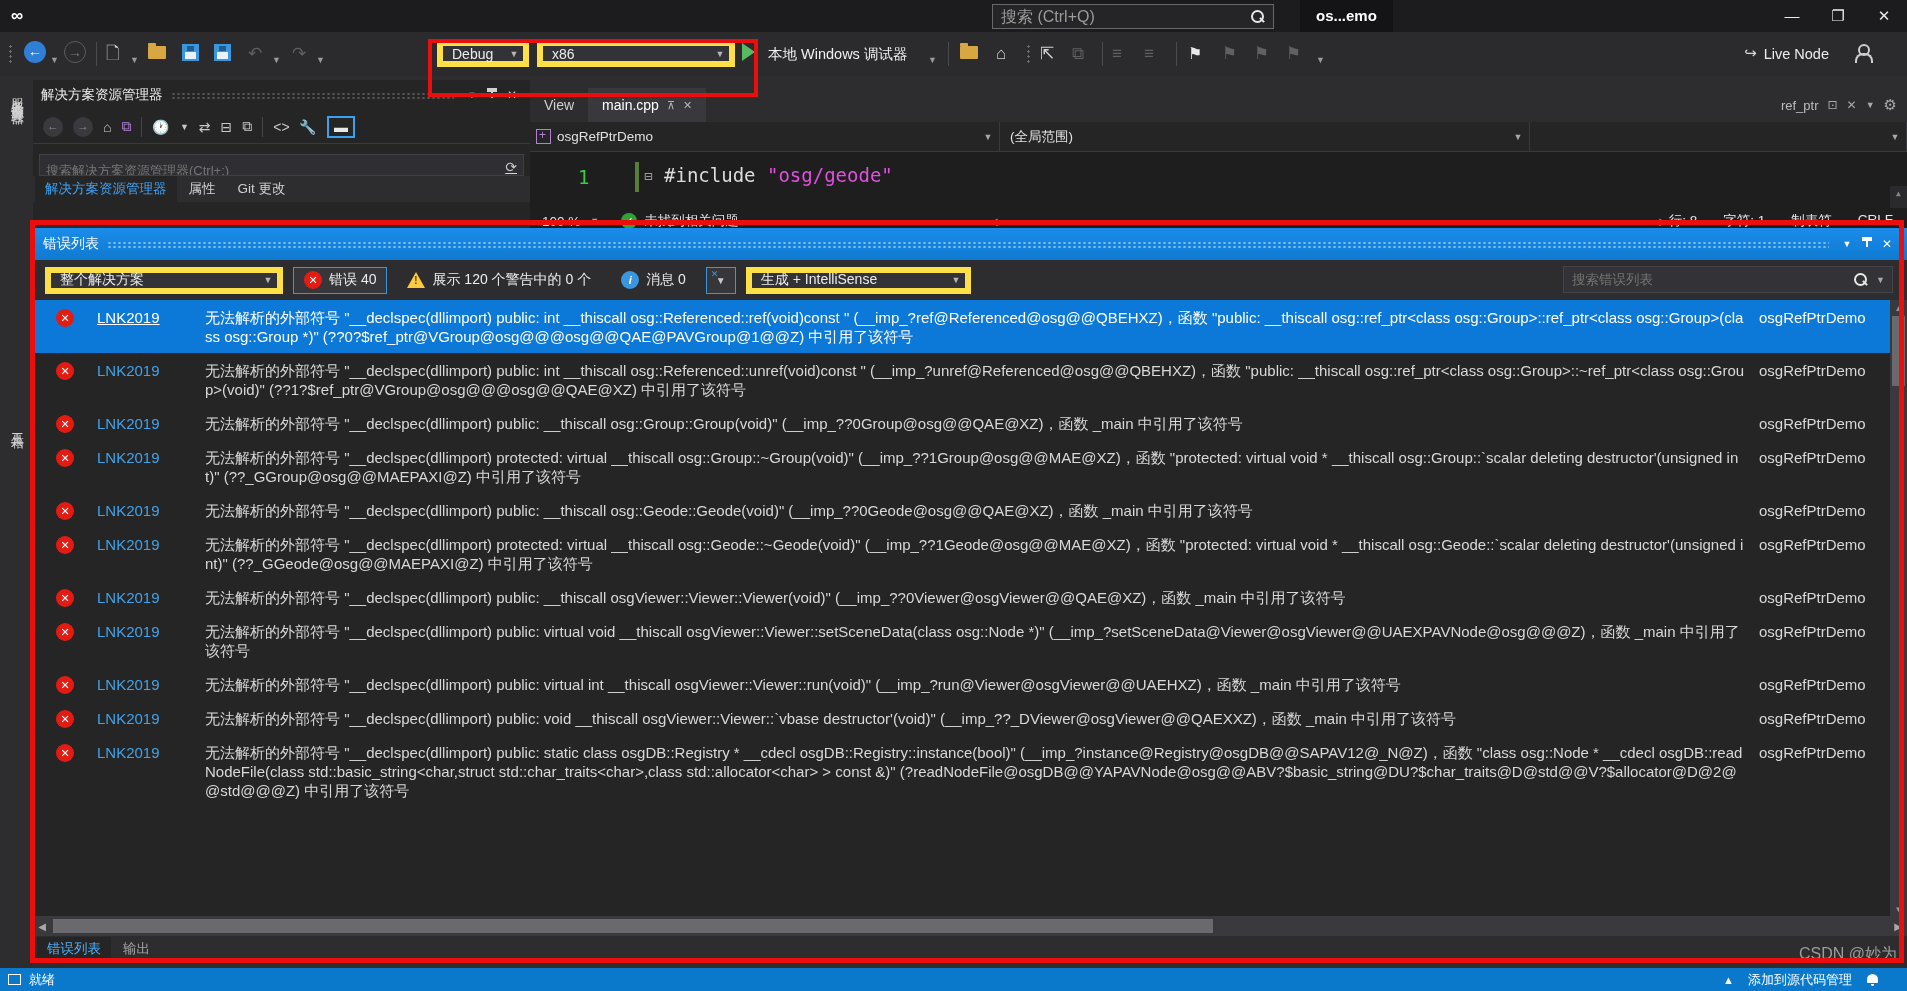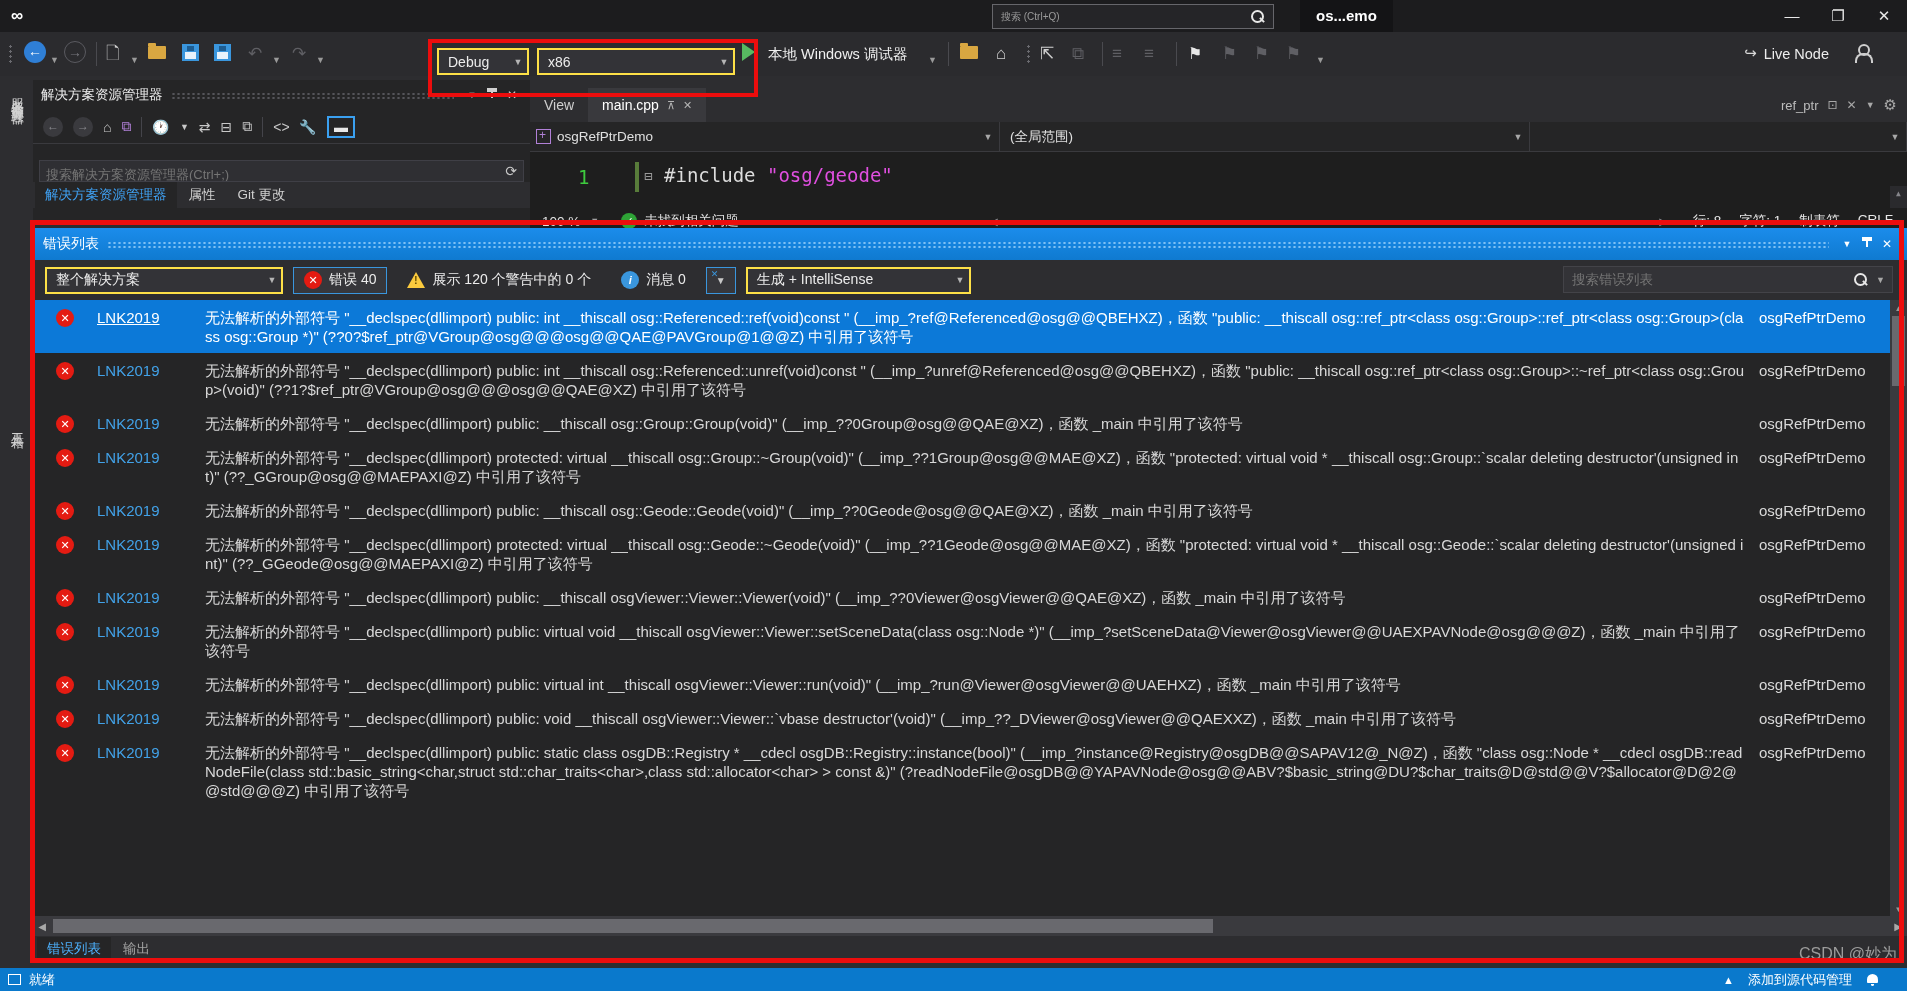--- a/index.html
+++ b/index.html
@@ -6,21 +6,21 @@
   html,body { background:#111; }
   body { font-family:"Liberation Sans","DejaVu Sans",sans-serif; }
   .screen { position:relative; width:1907px; height:991px; background:#2d2d30; overflow:hidden; color:#d8d8d8; }
 
   
   .titlebar { position:absolute; left:0; top:0; width:1907px; height:32px; background:#1c1c1e; display:flex; align-items:center; }
   .vs-logo { width:34px; text-align:center; color:#ffffff; font-size:17px; font-weight:bold; }
   .menubar { display:flex; align-items:center; height:32px; }
   .menu-item { padding:0 11px; font-size:14px; color:#f0f0f0; line-height:32px; cursor:default; }
   .tb-search { position:absolute; left:992px; top:4px; width:282px; height:25px; background:#252528; border:1px solid #66666b; display:flex; align-items:center; }
-  .tb-search input { flex:1; background:transparent; border:0; outline:0; color:#d0d0d0; font-size:10px; padding:0 8px; font-family:inherit; }
+  .tb-search input { flex:1; background:transparent; border:0; outline:0; color:#d0d0d0; font-size:16px; padding:0 8px; font-family:inherit; }
   .tb-search input::placeholder { color:#9b9b9b; }
   .mag { position:relative; width:16px; height:16px; margin-right:8px; flex:none; }
   .mag::before { content:""; position:absolute; left:2px; top:1px; width:9px; height:9px; border:2px solid #e8e8e8; border-radius:50%; }
   .mag::after { content:""; position:absolute; left:10px; top:10px; width:6px; height:2px; background:#e8e8e8; transform:rotate(45deg); }
   .window-title { position:absolute; left:1300px; top:0; height:32px; line-height:32px; padding:0 16px; background:#141416; color:#ffffff; font-size:15px; font-weight:bold; }
   .win-controls { position:absolute; right:0; top:0; height:32px; display:flex; }
   .win-btn { width:46px; height:32px; color:#e8e8e8; font-size:15px; text-align:center; line-height:32px; }
 
   
   .toolbar { position:absolute; left:0; top:32px; width:1907px; height:44px; background:#2b2b2e; }
@@ -30,21 +30,21 @@
   .grip { position:absolute; top:12px; width:5px; height:20px; background-image:radial-gradient(circle, #6a6a6f 1px, transparent 1.4px); background-size:5px 5px; }
   .tsep { position:absolute; top:10px; width:1px; height:24px; background:#4a4a4f; }
   .navcircle { position:absolute; top:9px; width:22px; height:22px; border-radius:50%; text-align:center; line-height:21px; font-size:14px; }
   .navcircle.back { background:#2f7fd6; color:#fff; }
   .navcircle.fwd { background:transparent; border:1px solid #5a5a60; color:#77777d; }
   .floppy { position:absolute; top:12px; width:17px; height:17px; background:#3a96dd; }
   .floppy::after { content:""; position:absolute; left:3px; bottom:2px; width:11px; height:7px; background:#e8f2fb; }
   .floppy::before { content:""; position:absolute; left:5px; top:2px; width:7px; height:5px; background:#1d5d92; }
   .folder { position:absolute; top:14px; width:18px; height:13px; background:#d9a741; border-radius:1px; }
   .folder::before { content:""; position:absolute; left:0; top:-3px; width:8px; height:3px; background:#d9a741; border-radius:1px 1px 0 0; }
-  .dd { position:absolute; top:16px; height:27px; background:#333337; border:2px solid #fde047; display:flex; align-items:center; font-size:14px; color:#ececec; }
+  .dd { position:absolute; top:8px; height:27px; background:#333337; border:6px solid #fde047; display:flex; align-items:center; font-size:14px; color:#ececec; }
   .dd .lbl { flex:1; padding:0 9px; white-space:nowrap; }
   .dd .car { width:18px; font-size:9px; color:#b5b5b5; text-align:center; }
   .play { position:absolute; top:11px; width:0; height:0; border-left:13px solid #57ba61; border-top:9px solid transparent; border-bottom:9px solid transparent; }
   .runlbl { position:absolute; top:10px; height:24px; line-height:24px; font-size:14.5px; color:#f0f0f0; white-space:nowrap; }
   .flagicon { color:#e8e8e8; font-size:16px; }
   .liveshare { position:absolute; top:10px; right:78px; height:24px; display:flex; align-items:center; color:#ededed; font-size:14.5px; }
   .share-icon { display:inline-block; margin-right:7px; color:#d8d8d8; font-size:15px; transform:translateY(-1px); }
   .person { position:absolute; right:36px; top:12px; width:18px; height:18px; }
   .person::before { content:""; position:absolute; left:5px; top:0; width:8px; height:8px; border:2px solid #cfcfcf; border-radius:50%; }
   .person::after { content:""; position:absolute; left:2px; top:9px; width:14px; height:8px; border:2px solid #cfcfcf; border-bottom:0; border-radius:8px 8px 0 0; }
@@ -62,21 +62,21 @@
   .head-ico { width:20px; text-align:center; color:#d0d0d0; font-size:12px; }
   .pin { display:inline-block; width:20px; position:relative; height:16px; }
   .pin::before { content:""; position:absolute; left:9px; top:2px; width:2px; height:9px; background:#d0d0d0; }
   .pin::after { content:""; position:absolute; left:5px; top:1px; width:10px; height:4px; background:#d0d0d0; }
   .se-tools { height:34px; display:flex; align-items:center; gap:10px; padding:0 10px; border-bottom:1px solid #3a3a3e; }
   .sei { color:#c8c8c8; font-size:14px; }
   .sei.circ { width:20px; height:20px; border-radius:50%; background:#3a3a3e; color:#8a8a8f; text-align:center; line-height:19px; font-size:12px; }
   .sei.purple { color:#b180d7; }
   .sei.boxed { border:2px solid #3aa0f0; padding:1px 5px; color:#e8e8e8; }
   .sep-v { width:1px; height:20px; background:#44444a; }
-  .se-search { height:22px; margin:16px 6px 0; background:#2f2f33; border:1px solid #3f3f46; overflow:hidden; display:flex; align-items:center; }
+  .se-search { height:22px; margin:10px 6px 0; background:#2f2f33; border:1px solid #3f3f46; overflow:hidden; display:flex; align-items:flex-end;text-decoration:underline; }
   .se-search input { flex:1; background:transparent; border:0; outline:0; color:#8f8f94; font-size:13px; padding:0 6px; font-family:inherit; transform:translateY(3px); }
   .se-search .sei { margin-right:6px; }
   .se-tabs { height:26px; display:flex; align-items:flex-end; gap:2px; padding-left:2px; background:#2d2d30; }
   .se-tab { padding:4px 10px; font-size:13.5px; color:#d0d0d0; }
   .se-tab.active { background:#252526; color:#3fa2f5; }
 
   
   .editor { position:absolute; left:530px; top:88px; width:1377px; height:146px; background:#404040; }
   .ed-tabs { position:relative; height:34px; background:#2d2d30; display:flex; align-items:stretch; }
   .ed-tab { padding:0 14px; font-size:14px; color:#cfcfcf; display:flex; align-items:center; gap:8px; }
@@ -99,21 +99,21 @@
   .codeline { position:absolute; left:134px; top:12px; font-size:19px; color:#dcdcdc; white-space:pre; }
   .codeline .str { color:#e04fe0; }
   .ed-vscroll { position:absolute; right:0; top:34px; width:17px; height:112px; background:#2a2a2d; }
   .ed-vscroll .arr { display:block; text-align:center; color:#86868b; font-size:8px; padding-top:3px; }
   .ed-status { position:absolute; left:0; bottom:0; width:100%; height:26px; background:#1e1e1e; display:flex; align-items:center; font-size:13.5px; color:#e2e2e2; }
   .zoom-dd { display:flex; align-items:center; padding:0 6px 0 12px; gap:10px; }
   .zoom-dd .car { font-size:9px; color:#a0a0a0; }
   .health { display:flex; align-items:center; gap:7px; margin-left:16px; }
   .check-circ { width:16px; height:16px; border-radius:50%; background:#2ea336; color:#fff; font-size:11px; text-align:center; line-height:16px; }
   .ed-hscroll { position:absolute; left:460px; right:240px; height:100%; display:flex; align-items:center; justify-content:space-between; color:#8a8a8f; font-size:10px; }
-  .caret-info { position:absolute; right:14px; display:flex; gap:18px; color:#e8e8e8; }
+  .caret-info { position:absolute; right:14px; display:flex; gap:26px; color:#e8e8e8; }
 
   
   .error-list { position:absolute; left:33px; top:228px; width:1874px; height:734px; background:#252526; }
   .el-title { height:32px; background:linear-gradient(#1b8ceb,#0f7ad0); display:flex; align-items:center; padding:0 10px; }
   .el-title .panel-title { color:#ffffff; font-size:14px; }
   .el-title .dot-fill { background-image:radial-gradient(circle, #7ec0f5 1px, transparent 1.3px); }
   .el-title .head-ico { color:#ffffff; }
   .el-title .pin::before,.el-title .pin::after { background:#ffffff; }
   .el-filter { height:40px; background:#2d2d30; display:flex; align-items:center; gap:10px; padding:0 12px; position:relative; }
   .filter-dd { position:static; height:27px; width:238px; }

